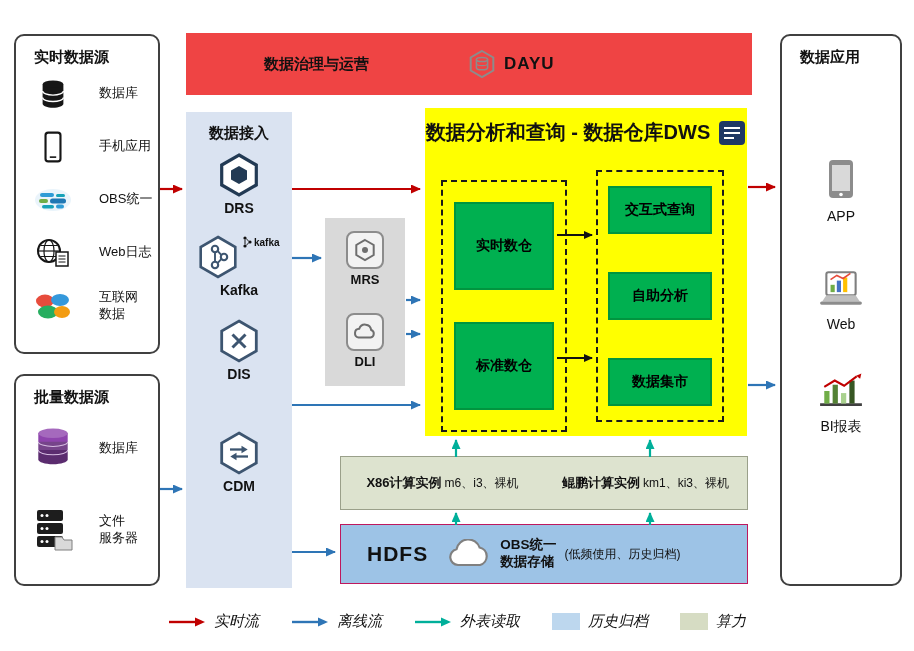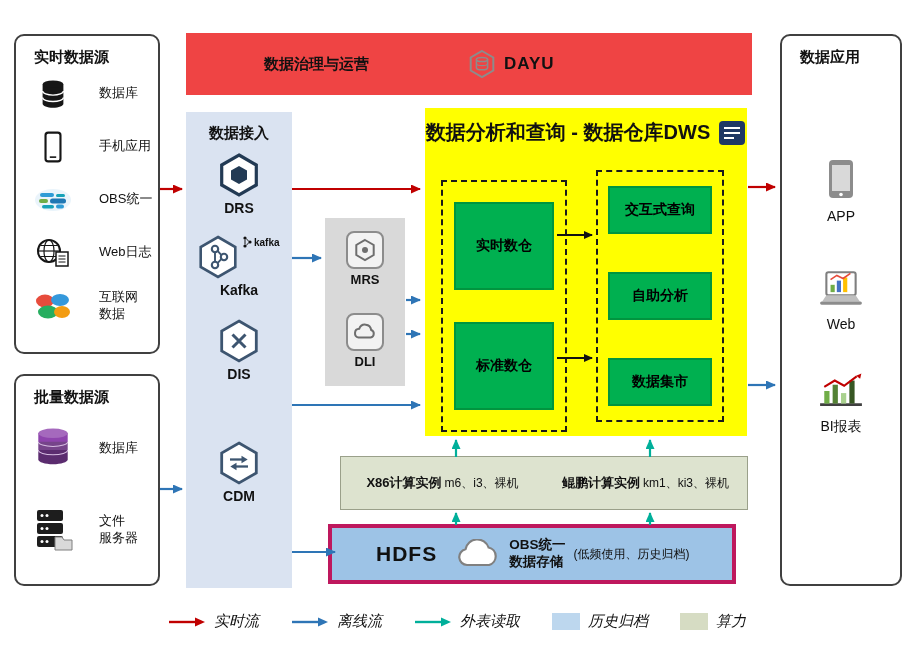--- a/index.html
+++ b/index.html
@@ -48,21 +48,21 @@
   #dashed-right { left:171px; top:62px; width:128px; height:252px; padding:14px 0; }
   .gbox { background:#00b050; border:2px solid #00953f; display:flex; align-items:center; justify-content:center; font-weight:bold; font-size:14px; color:#000; }
   #dashed-left .gbox { width:100px; height:88px; }
   #dashed-right .gbox { width:104px; height:48px; }
 
   
   #compute-bar { position:absolute; left:340px; top:456px; width:408px; height:54px; background:#dde3cf; border:1px solid #9aa08a; display:flex; }
   .cb-half { flex:1; display:flex; align-items:center; justify-content:center; gap:3px; }
   .cb-half .t { font-weight:bold; font-size:13px; }
   .cb-half .s { font-size:12px; }
-  #storage-bar { position:absolute; left:328px; top:524px; width:408px; height:60px; background:#9dc3e6; border:4px solid #be185d; display:flex; align-items:center; padding-left:44px; }
+  #storage-bar { position:absolute; left:340px; top:524px; width:408px; height:60px; background:#9dc3e6; border:1px solid #be185d; display:flex; align-items:center; padding-left:26px; }
   #storage-bar .hdfs { font-weight:bold; font-size:21px; letter-spacing:1px; }
   #storage-bar .cloud { margin-left:18px; }
   .obs-text { margin-left:8px; display:flex; flex-direction:column; line-height:1.25; }
   .obs-text span { font-weight:bold; font-size:13.5px; }
   #storage-bar .note { font-size:12px; margin-left:8px; }
 
   
   #legend { position:absolute; left:0; right:0; top:612px; display:flex; justify-content:center; align-items:center; gap:32px; }
   .lg-item { display:flex; align-items:center; gap:8px;font-style:italic; }
   .lg-label { font-size:15px; }
@@ -215,21 +215,21 @@
       </div>
       <span class="lbl">Kafka</span>
     </div>
     <div class="ing-item" style="top:206px;">
       <svg width="46" height="46" viewBox="0 0 46 46">
         <path d="M23 3 L40.3 13 V33 L23 43 L5.7 33 V13 Z" fill="#fff" stroke="#3d5570" stroke-width="2.8"></path>
         <path d="M16.5 16.5 L29.5 29.5 M29.5 16.5 L16.5 29.5" stroke="#3d5570" stroke-width="3"></path>
       </svg>
       <span class="lbl">DIS</span>
     </div>
-    <div class="ing-item" style="top:328px;">
+    <div class="ing-item" style="top:318px;">
       <svg width="46" height="46" viewBox="0 0 46 46">
         <path d="M23 3 L40.3 13 V33 L23 43 L5.7 33 V13 Z" fill="#fff" stroke="#3d5570" stroke-width="2.8"></path>
         <path d="M14 19.5h12" stroke="#3d5570" stroke-width="2.3"></path>
         <path d="M25.5 15.8l6.2 3.7-6.2 3.7z" fill="#3d5570"></path>
         <path d="M32 26.5H20" stroke="#3d5570" stroke-width="2.3"></path>
         <path d="M20.5 22.8l-6.2 3.7 6.2 3.7z" fill="#3d5570"></path>
       </svg>
       <span class="lbl">CDM</span>
     </div>
   </div>

